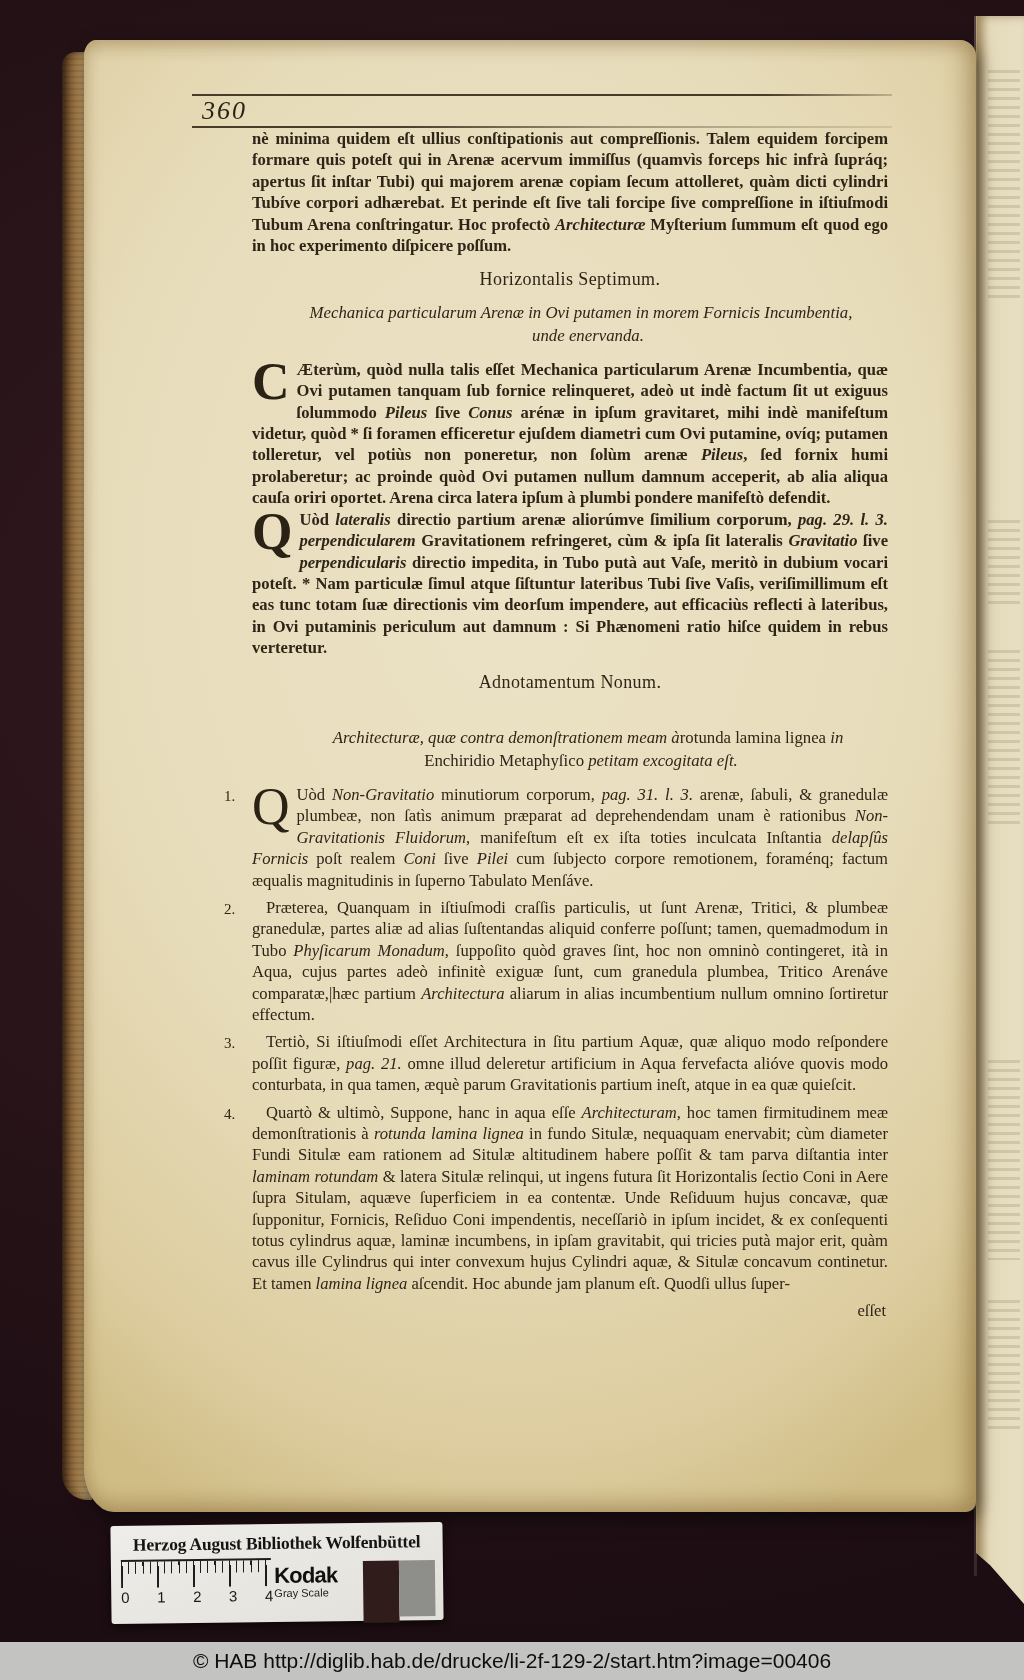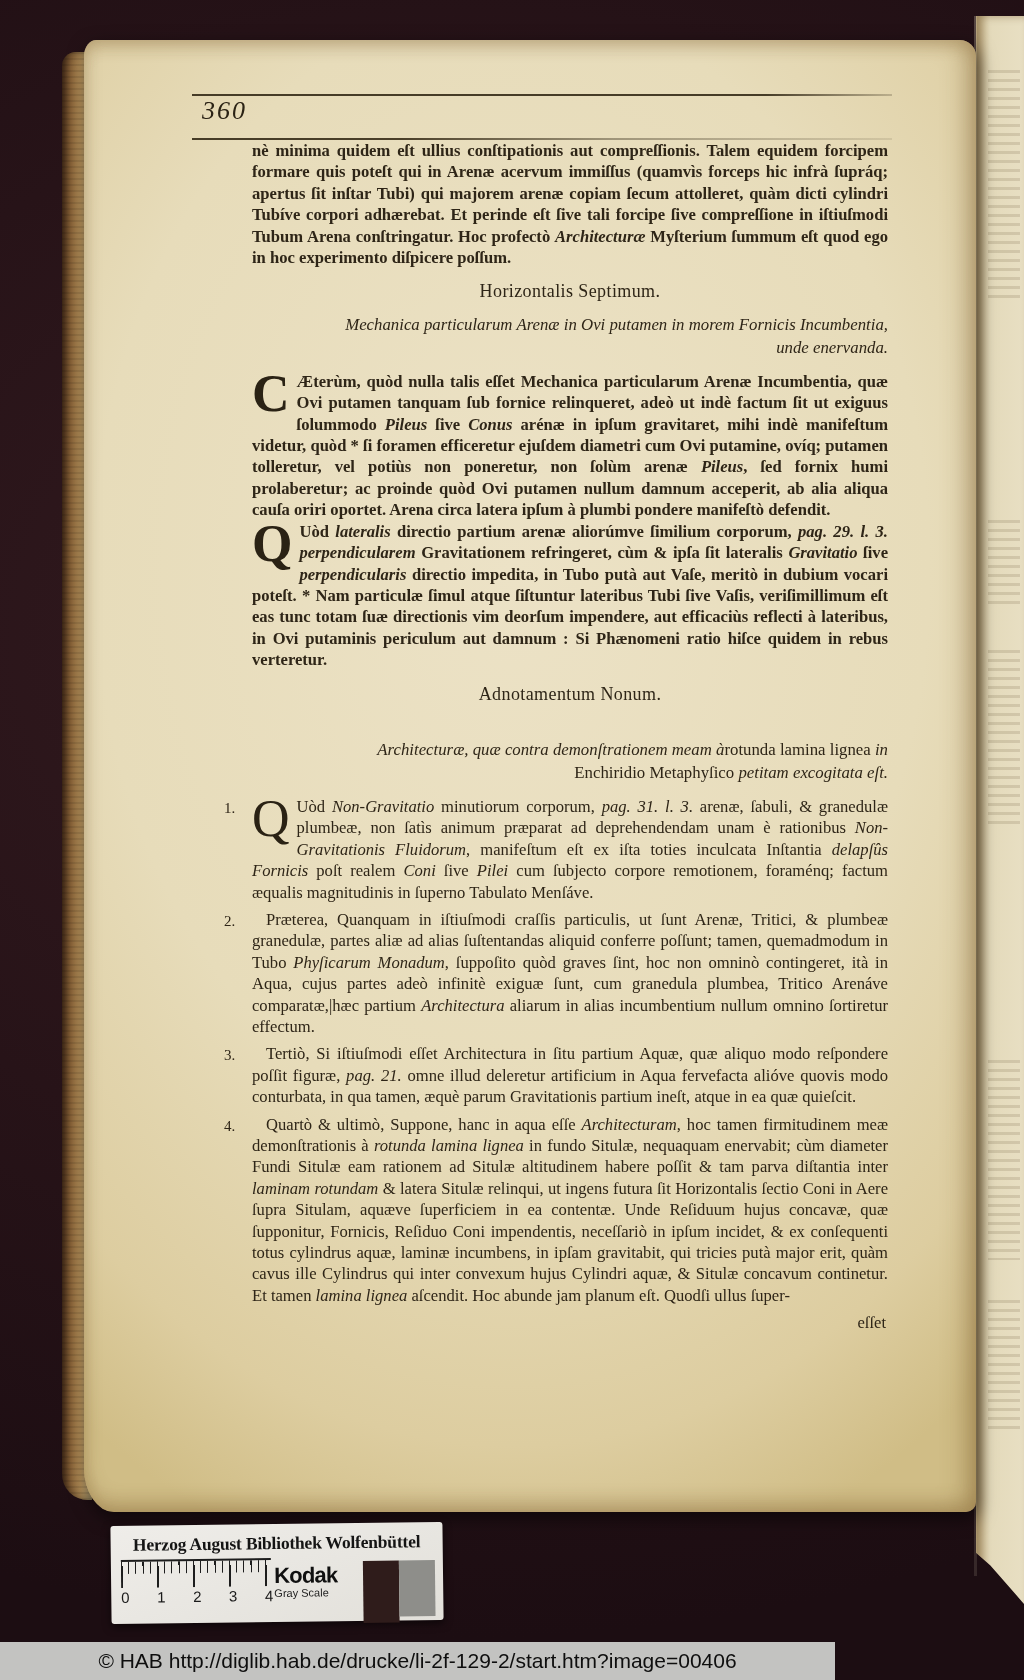--- a/index.html
+++ b/index.html
@@ -54,34 +54,34 @@
       inset -14px 0 22px rgba(120,85,35,.28),
       inset 0 -10px 18px rgba(120,85,35,.25),
       inset 0 8px 14px rgba(120,85,35,.18),
       2px 6px 18px rgba(0,0,0,.55);
     color:#2e2517;
   }
 
   .text-area{position:absolute;left:108px;top:54px;width:700px;}
   .rule{height:2px;background:linear-gradient(to right,#463c27 0%,#463c27 82%,rgba(70,60,39,.25) 100%);}
   .rule.faint{background:linear-gradient(to right,#463c27 0%,#4a3f29 30%,rgba(70,60,39,.45) 60%,rgba(70,60,39,.12) 100%);}
-  .header-row{display:flex;align-items:baseline;height:42px;}
+  .header-row{display:flex;align-items:baseline;height:30px;}
   .pagenum{font-size:26px;font-style:italic;letter-spacing:2px;width:96px;padding-left:10px;color:#2b2315;}
   .running-title{flex:1;text-align:center;font-style:italic;font-size:25px;letter-spacing:.5px;padding-right:60px;color:#2b2315;}
 
   .body-col{margin-left:60px;width:636px;font-size:16.6px;line-height:21.4px;text-align:justify;}
   .body-col p{margin:0;}
   .it{font-style:italic;}
   .rm{font-style:normal;}
   .ind{display:inline-block;padding-left:14px;}
   .dropcap{float:left;font-size:52px;line-height:40px;padding:3px 7px 0 0;color:#2a2214;}
 
   .intro{margin-top:10px;}
   .adnot-head{text-align:center;font-size:18px;margin:13px 0 10px 0;letter-spacing:.4px;}
-  .sub-head{font-style:italic;font-size:16.8px;line-height:23px;margin:0 0 12px 22px;text-align:right;}
+  .sub-head{font-style:italic;font-size:16.8px;line-height:23px;margin:0 0 12px 22px;text-align:center;}
   .bodypar{margin-bottom:2px;font-weight:bold;}
   .num-par{position:relative;margin-top:6px;}
   .mnum{position:absolute;left:-28px;top:2px;font-size:15px;font-style:normal;}
   .indented p{text-indent:14px;}
   .catchword{text-align:right;font-size:16.6px;margin-top:6px;padding-right:2px;}
 
   
   .label-box{
     position:absolute;left:111px;top:1524px;width:332px;height:98px;
     background:linear-gradient(160deg,#efede9,#e2e0da);
@@ -107,21 +107,21 @@
     font-family:"Liberation Sans",sans-serif;font-size:15px;color:#1a1a1a;}
   .kodak{width:88px;text-align:left;margin-top:8px;font-family:"Liberation Sans",sans-serif;}
   .kodak-word{font-weight:bold;font-size:22px;letter-spacing:-.8px;color:#101010;line-height:20px;}
   .kodak-sub{font-size:11px;color:#1c1c1c;margin-top:1px;}
   .patch{margin-top:4px;}
   .patch-dark{width:37px;height:62px;background:#2f1c1b;margin-left:4px;}
   .patch-gray{width:37px;height:56px;background:#8e8e8a;}
 
   
   .caption-bar{
-    position:absolute;left:0;bottom:0;width:835px;height:38px;
+    position:absolute;left:0;bottom:0;width:1024px;height:38px;
     background:#c3c3c1;display:flex;align-items:center;justify-content:center;
   }
   .caption-bar span{
     font-family:"Liberation Sans","DejaVu Sans",sans-serif;
     font-size:21px;color:#0e0e0e;letter-spacing:0;
   }
 </style>
 </head>
 <body>
 

